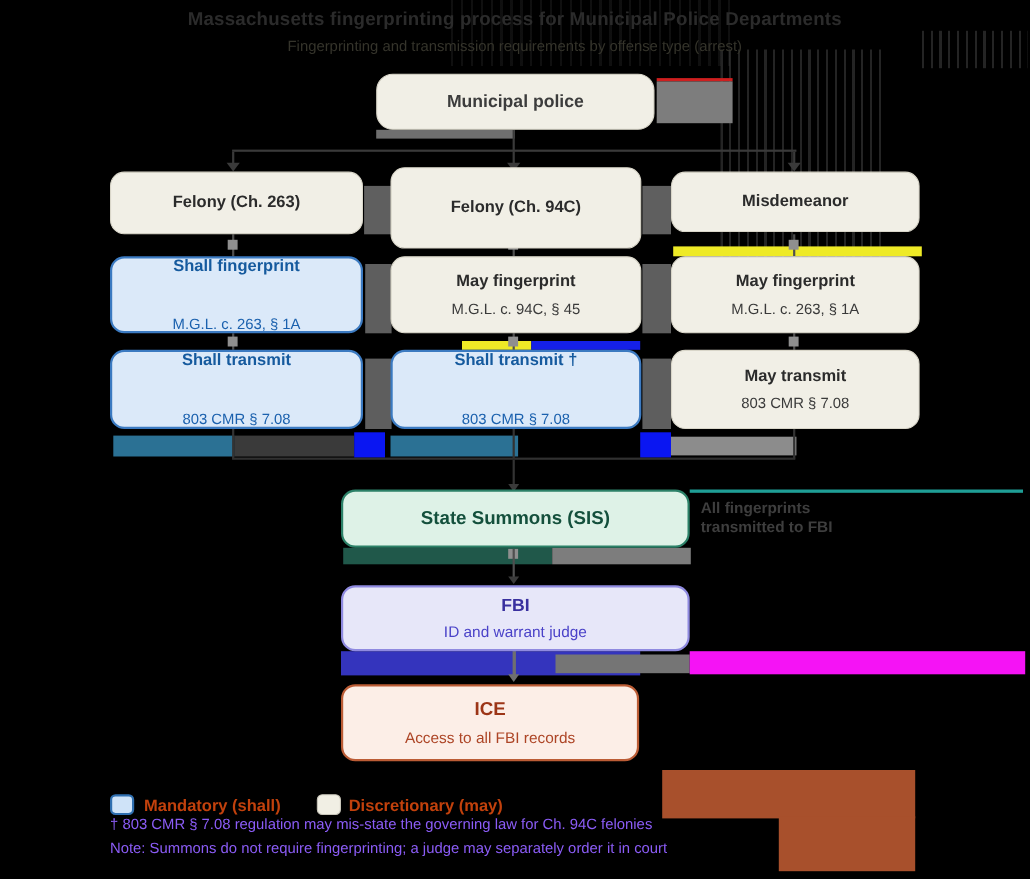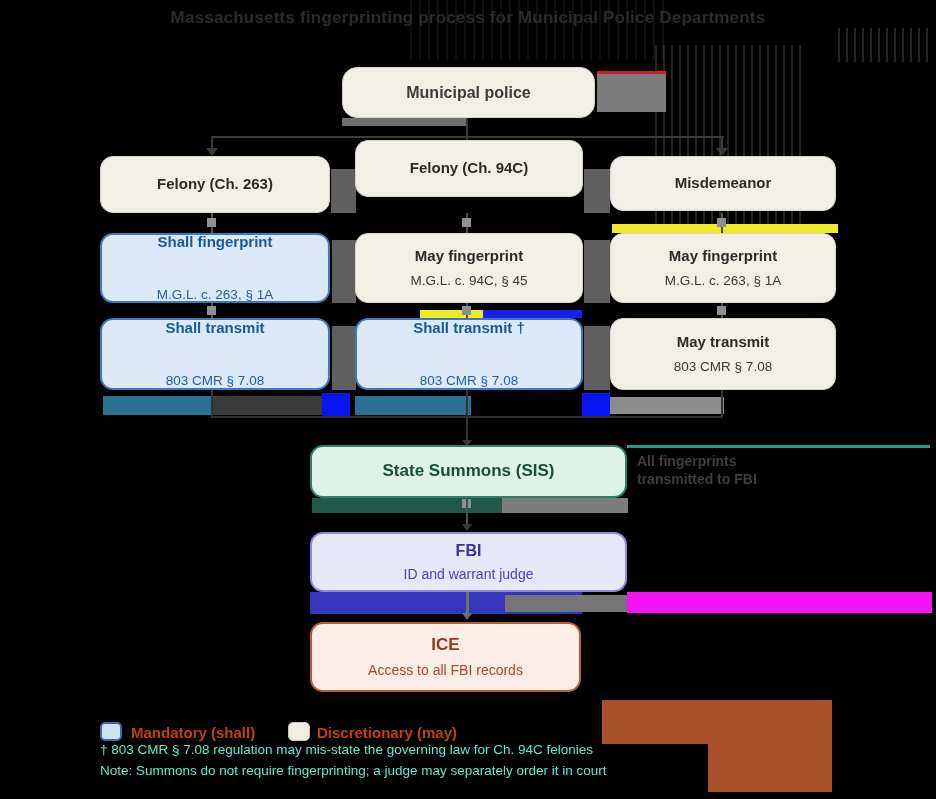--- a/index.html
+++ b/index.html
@@ -29,21 +29,21 @@
   .ah{position:absolute;width:0;height:0;border-left:6px solid transparent;
       border-right:6px solid transparent;border-top:8px solid #3a3a3a;}
   .ah.sm{border-left-width:5px;border-right-width:5px;border-top-width:7px;}
   .ah.gray{border-top-color:#6f6f6f;}
   .annotation{left:637px;top:452px;width:220px;font-size:14px;font-weight:bold;
               color:#3e3e3e;line-height:18px;}
   .legend-label{position:absolute;top:724px;font-size:15px;font-weight:bold;color:#c2410c;}
   .swatch{position:absolute;top:722px;width:22px;height:19px;border-radius:5px;box-sizing:border-box;}
   .sw-mand{background:#cfe3f8;border:2px solid #2f6fb0;}
   .sw-disc{background:#f1efe4;border:1px solid #c9c6ba;}
-  .fn{position:absolute;left:100px;font-size:13.5px;color:#5eead4;}
+  .fn{position:absolute;left:100px;font-size:13.5px;color:#8b5cf6;}
   .stripes{position:absolute;background:repeating-linear-gradient(90deg,
            rgba(80,80,80,.45) 0 2px,transparent 2px 8px);}
   .stripes.faint{background:repeating-linear-gradient(90deg,
            rgba(70,70,70,.22) 0 2px,transparent 2px 9px);}
 </style>
 </head>
 <body>
 
 <div class="stage">
 
@@ -72,20 +72,21 @@
   <div class="abs" style="left:627px;top:445px;width:303px;height:3px;background:#1f9e96"></div>
   <div class="abs" style="left:312px;top:498px;width:190px;height:15px;background:#20584a"></div>
   <div class="abs" style="left:502px;top:498px;width:126px;height:15px;background:#7d7d7d"></div>
   <div class="abs" style="left:310px;top:592px;width:272px;height:22px;background:#3434bd"></div>
   <div class="abs" style="left:505px;top:595px;width:122px;height:17px;background:#757575"></div>
   <div class="abs" style="left:627px;top:592px;width:305px;height:21px;background:#f513f5"></div>
   <div class="abs" style="left:602px;top:700px;width:230px;height:44px;background:#a8502c"></div>
   <div class="abs" style="left:708px;top:742px;width:124px;height:50px;background:#a8502c"></div>
 
   <div class="abs ctr title">Massachusetts fingerprinting process for Municipal Police Departments</div>
+  <div class="abs ctr subtitle">Fingerprinting and transmission requirements by offense type (arrest)</div>
 
   <div class="line" style="left:466px;top:118px;width:2px;height:20px"></div>
   <div class="line" style="left:211px;top:136px;width:513px;height:2px"></div>
   <div class="line" style="left:211px;top:138px;width:2px;height:12px"></div>
   <div class="line" style="left:466px;top:138px;width:2px;height:12px"></div>
   <div class="line" style="left:721px;top:138px;width:2px;height:12px"></div>
   <div class="ah" style="left:206px;top:148px"></div>
   <div class="ah" style="left:461px;top:148px"></div>
   <div class="ah" style="left:716px;top:148px"></div>
 
@@ -117,21 +118,21 @@
   <div class="line" style="left:466px;top:592px;width:3px;height:23px;background:#6f6f6f"></div>
   <div class="ah sm gray" style="left:462px;top:613px"></div>
 
   <div class="box cream" style="left:342px;top:67px;width:253px;height:51px;border-radius:15px">
     <div class="root-label">Municipal police</div>
   </div>
 
   <div class="box cream" style="left:100px;top:156px;width:230px;height:57px">
     <div class="h">Felony (Ch. 263)</div>
   </div>
-  <div class="box cream" style="left:355px;top:140px;width:228px;height:57px">
+  <div class="box cream" style="left:355px;top:152px;width:228px;height:74px">
     <div class="h">Felony (Ch. 94C)</div>
   </div>
   <div class="box cream" style="left:610px;top:156px;width:226px;height:55px">
     <div class="h">Misdemeanor</div>
   </div>
 
   <div class="box blue" style="left:100px;top:233px;width:230px;height:70px">
     <div class="h">Shall fingerprint</div>
     <div class="c">M.G.L. c. 263, § 1A</div>
   </div>

